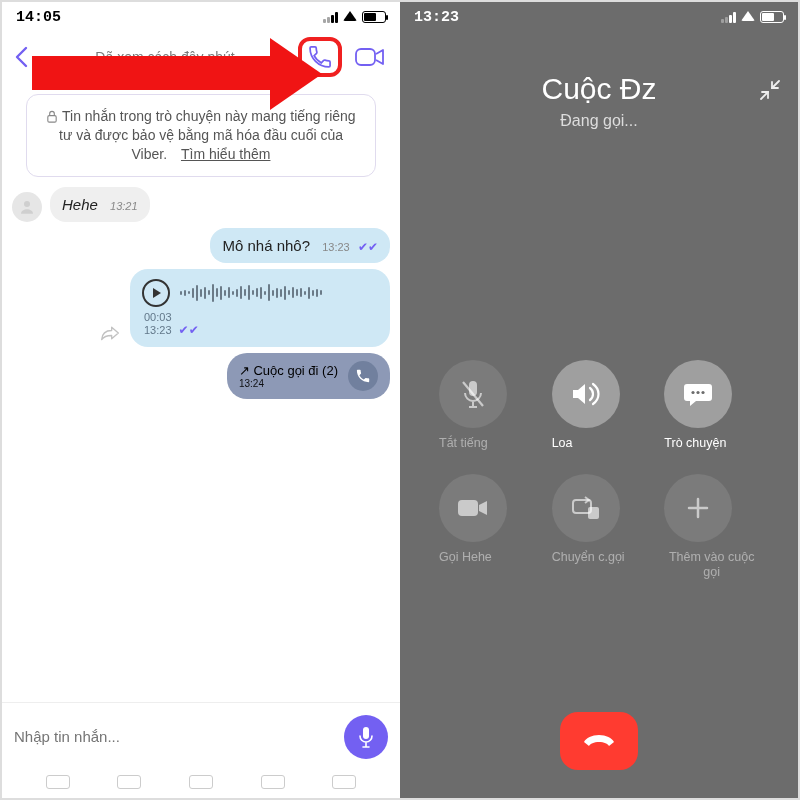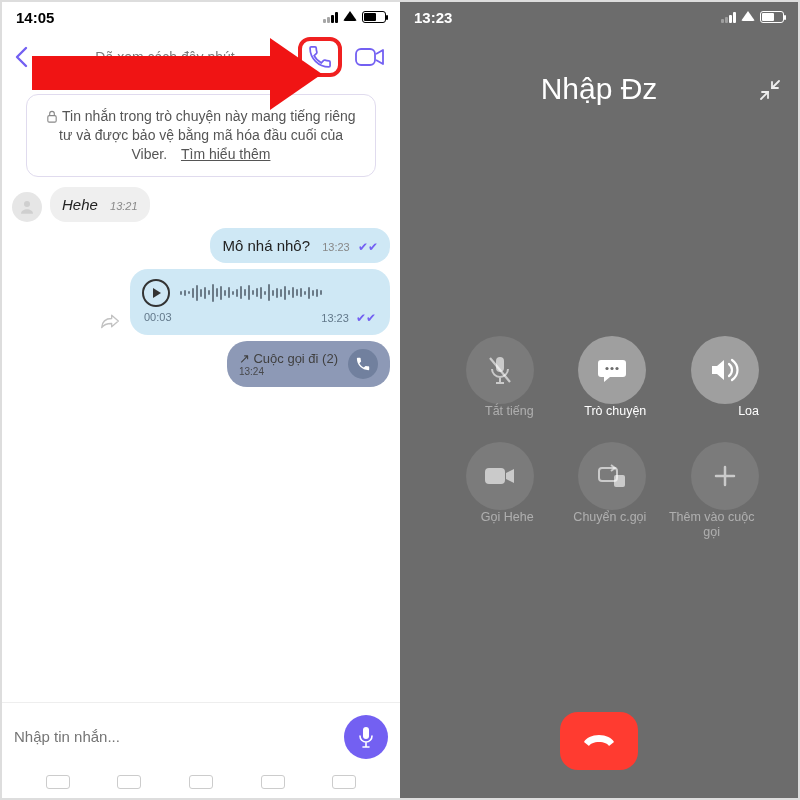--- a/index.html
+++ b/index.html
@@ -9,21 +9,21 @@
     font-family: -apple-system, "Helvetica Neue", Arial, sans-serif;
     background: #fff;
     border: 2px solid #ddd;
     overflow: hidden;
   }
   .panel { width: 50%; height: 100%; position: relative; display: flex; flex-direction: column; }
   .panel.left { background: #fff; }
   .panel.right { background: #6c6c6c; color: #eee; }
 
   
-  .status-bar { height: 30px; display: flex; align-items: center; justify-content: space-between; padding: 0 14px; font-size: 15px; font-weight: 600; }
+  .status-bar { height: 30px; display: flex; align-items: center; justify-content: space-between; padding: 0 14px; font-size: 15px; font-weight: 600; font-family: Liberation Mono, monospace; }
   .status-bar.left-sb { color: #000; }
   .status-bar.right-sb { color: #fff; }
   .sb-icons { display: flex; align-items: center; gap: 5px; }
   .signal { display: inline-flex; align-items: flex-end; gap: 1px; height: 11px; }
   .signal span { width: 3px; background: currentColor; opacity: .35; border-radius:1px; }
   .signal span:nth-child(1){height:4px;}
   .signal span:nth-child(2){height:6px;}
   .signal span:nth-child(3){height:8px; opacity:1;}
   .signal span:nth-child(4){height:11px; opacity:1;}
   .wifi { width:0;height:0;border-left:7px solid transparent;border-right:7px solid transparent;border-bottom:10px solid currentColor; border-radius:2px; position:relative; top:-1px;}
@@ -56,41 +56,41 @@
   .bubble.in { background:#efefef; color:#222;font-style:italic; }
   .bubble.out { background:#cfe8f5; color:#222; }
   .ts-inline { font-size:11px; color:#888; margin-left:8px; vertical-align:baseline;}
   .out-stack { display:flex; flex-direction:column; align-items:flex-end; gap:4px; }
   .voice-bubble { background:#cfe8f5; border-radius:18px; padding:10px 12px; width:260px; }
   .voice-top { display:flex; align-items:center; gap:10px; }
   .play-btn { width:28px;height:28px;border:2px solid #333;border-radius:50%;display:flex;align-items:center;justify-content:center;}
   .play-btn .tri { width:0;height:0;border-top:5px solid transparent;border-bottom:5px solid transparent;border-left:8px solid #333;margin-left:2px;}
   .wave { flex:1; display:flex; align-items:center; gap:2px; height:24px; }
   .wave span { width:2px; background:#6b7b88; border-radius:1px; }
-  .voice-meta { display:flex; justify-content:space-between; font-size:11px; color:#62788a; margin-top:4px; padding:0 2px;}
+  .voice-meta { display:flex; font-size:11px; color:#62788a; margin-top:4px; padding:0 2px;flex-direction:column;}
   .reply-icon { width:28px;height:28px;border-radius:50%;display:flex;align-items:center;justify-content:center;color:#b8b8b8;margin-right:6px;}
   .seen-tick { color:#7360f2; font-size:12px; margin-left:4px;}
-  .call-chip { background:#8d99b6; color:#404040; border-radius:20px; padding:8px 12px; display:flex; align-items:center; gap:10px; font-size:13px;}
+  .call-chip { background:#8d99b6; color:#000000; border-radius:20px; padding:8px 12px; display:flex; align-items:center; gap:10px; font-size:13px;}
   .call-chip .round { width:30px;height:30px;border-radius:50%;background:#71809e;display:flex;align-items:center;justify-content:center;}
   .call-chip .sub { font-size:10px; opacity:.9; }
 
   
   .composer { height:68px; border-top:1px solid #eee; display:flex; align-items:center; padding:0 12px; gap:8px;}
   .composer input { flex:1; border:none; font-size:15px; color:#888; outline:none; }
   .mic-btn { width:44px;height:44px;border-radius:50%;background:#7360f2;display:flex;align-items:center;justify-content:center;color:#fff;}
   .tool-row { height:28px; display:flex; justify-content:space-around; align-items:center; color:#bbb; padding:0 20px 4px;}
   .tool-row span{width:24px;height:14px;border:1.5px solid #ccc;border-radius:3px;}
 
   
   .call-header { padding-top:40px; text-align:center; position:relative;}
   .call-name { font-size:30px; font-weight:300; color:#fff; }
   .call-status { font-size:16px; color:#ddd; margin-top:6px;}
   .minimize { position:absolute; top:48px; right:18px; color:#eee; }
   .call-grid { margin: 230px auto 0; width: 320px; display:grid; grid-template-columns:repeat(3,1fr); gap:22px 18px; }
-  .call-btn { display:flex; flex-direction:column; align-items:flex-end; gap:0; }
+  .call-btn { display:flex; flex-direction:column; align-items:flex-start; gap:8px; }
   .call-circle { width:68px;height:68px;border-radius:50%;background:rgba(255,255,255,.10);display:flex;align-items:center;justify-content:center;color:rgba(255,255,255,.6);}
   .call-circle.active { background:rgba(255,255,255,.35); color:#fff;}
   .call-label { font-size:12.5px; color:rgba(255,255,255,.75); text-align:center; line-height:1.25; }
   .call-label.disabled { color:rgba(255,255,255,.45);}
   .hangup { position:absolute; bottom:28px; left:50%; transform:translateX(-50%); width:78px;height:58px;border-radius:18px;background:#ff3b30;display:flex;align-items:center;justify-content:center;color:#fff;}
 </style>
 </head>
 <body>
 
 <div class="panel left">
@@ -271,61 +271,62 @@
           <span></span>
         </span>
       <span class="wifi"></span>
       <span class="batt">
           <span class="batt-fill"></span>
         </span>
     </div>
   </div>
 
   <div class="call-header">
-    <div class="call-name">Nhập Đz</div>
+    <div class="call-name">Cuộc Đz</div>
+    <div class="call-status">Đang gọi...</div>
     <div class="minimize">
       <svg width="20" height="20" viewBox="0 0 20 20">
           <path d="M12 2 L12 8 L18 8 M8 18 L8 12 L2 12" stroke="#eee" stroke-width="1.8" fill="none" stroke-linecap="round"></path>
           <path d="M12 8 L19 1 M8 12 L1 19" stroke="#eee" stroke-width="1.8" stroke-linecap="round"></path>
         </svg>
     </div>
   </div>
 
   <div class="call-grid">
     <div class="call-btn">
       <div class="call-circle">
         <svg width="28" height="32" viewBox="0 0 28 32">
             <rect x="10" y="3" width="8" height="15" rx="4" fill="currentColor"></rect>
             <path d="M6 15a8 8 0 0 0 16 0M14 23v6M10 29h8" stroke="currentColor" stroke-width="2" fill="none"></path>
             <line x1="4" y1="4" x2="24" y2="28" stroke="currentColor" stroke-width="2.2"></line>
           </svg>
       </div>
       <div class="call-label disabled">Tắt tiếng</div>
+    </div>
+    <div class="call-btn">
+      <div class="call-circle active">
+        <svg width="32" height="28" viewBox="0 0 32 28">
+            <path d="M3 10h5l7-6v20l-7-6H3z" fill="currentColor"></path>
+            <path d="M20 8c2 1.5 3 3.5 3 6s-1 4.5-3 6M23 4c3.5 2.5 5.5 6 5.5 10s-2 7.5-5.5 10" stroke="currentColor" stroke-width="2.2" fill="none" stroke-linecap="round"></path>
+          </svg>
+      </div>
+      <div class="call-label" style="color:#fff">Loa</div>
     </div>
     <div class="call-btn">
       <div class="call-circle active">
         <svg width="30" height="28" viewBox="0 0 30 28">
             <path d="M4 4h22a3 3 0 0 1 3 3v11a3 3 0 0 1-3 3H13l-6 5v-5H4a3 3 0 0 1-3-3V7a3 3 0 0 1 3-3z" fill="currentColor"></path>
             <circle cx="10" cy="12.5" r="1.6" fill="#6c6c6c"></circle>
             <circle cx="15" cy="12.5" r="1.6" fill="#6c6c6c"></circle>
             <circle cx="20" cy="12.5" r="1.6" fill="#6c6c6c"></circle>
           </svg>
       </div>
       <div class="call-label" style="color:#fff">Trò chuyện</div>
     </div>
     <div class="call-btn">
-      <div class="call-circle active">
-        <svg width="32" height="28" viewBox="0 0 32 28">
-            <path d="M3 10h5l7-6v20l-7-6H3z" fill="currentColor"></path>
-            <path d="M20 8c2 1.5 3 3.5 3 6s-1 4.5-3 6M23 4c3.5 2.5 5.5 6 5.5 10s-2 7.5-5.5 10" stroke="currentColor" stroke-width="2.2" fill="none" stroke-linecap="round"></path>
-          </svg>
-      </div>
-      <div class="call-label" style="color:#fff">Loa</div>
-    </div>
-    <div class="call-btn">
       <div class="call-circle">
         <svg width="32" height="22" viewBox="0 0 32 22">
             <rect x="1" y="3" width="20" height="16" rx="4" fill="currentColor"></rect>
             <path d="M22 8l8-4v14l-8-4z" fill="currentColor"></path>
           </svg>
       </div>
       <div class="call-label disabled">Gọi Hehe</div>
     </div>
     <div class="call-btn">
       <div class="call-circle">

